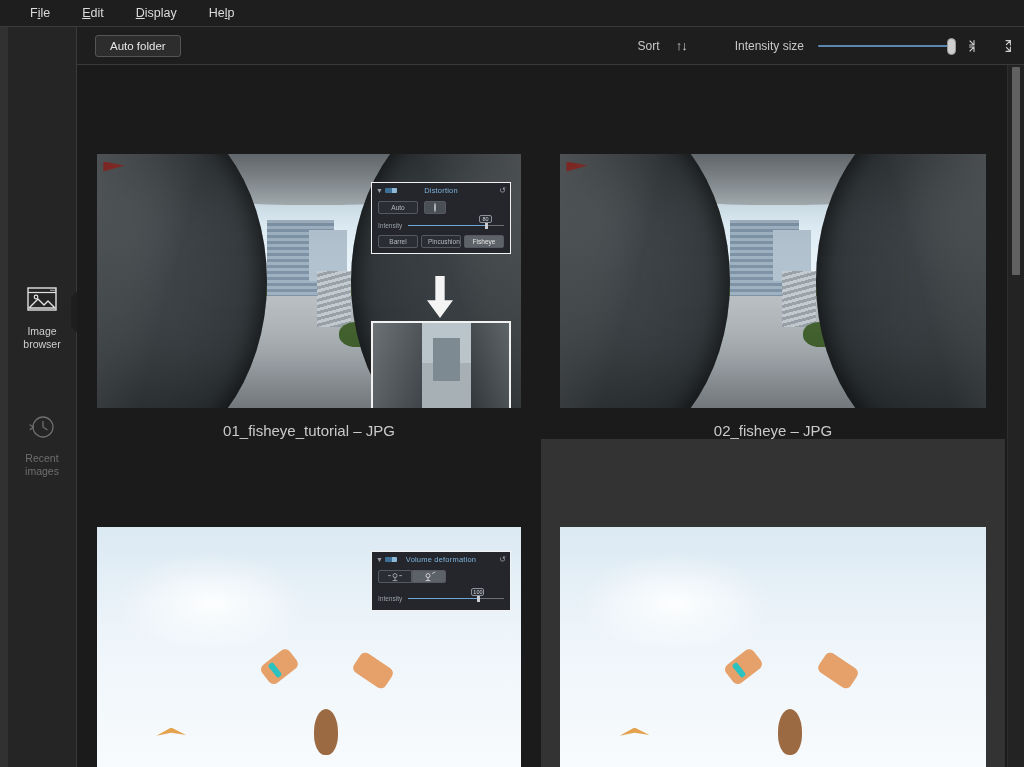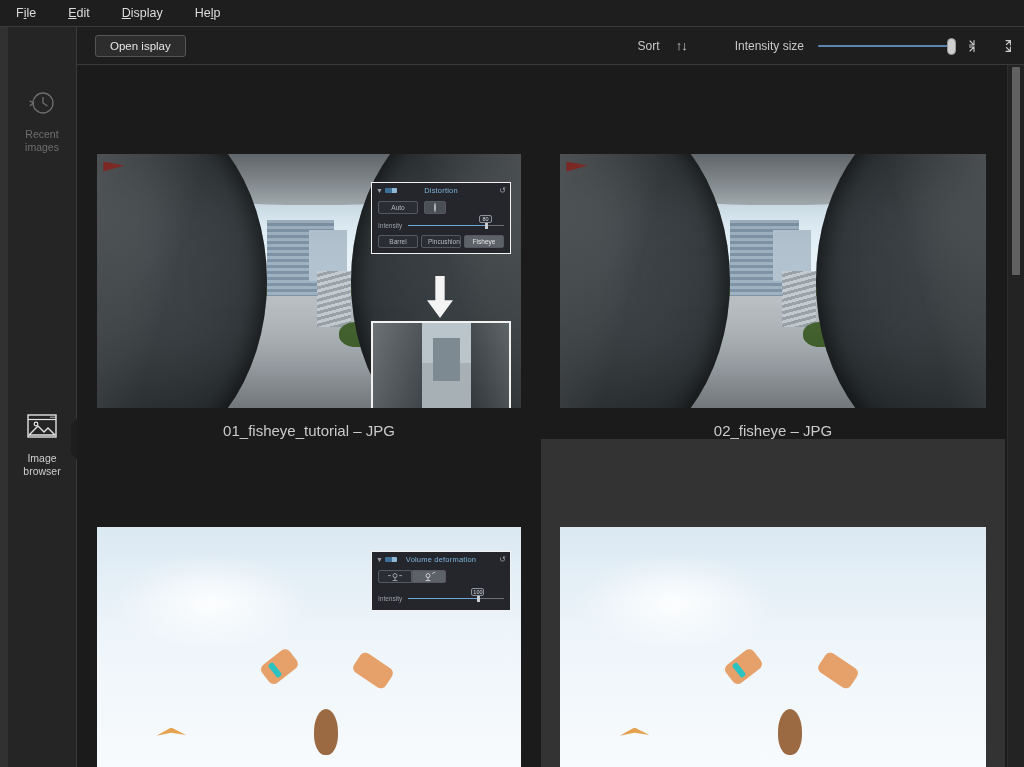--- a/index.html
+++ b/index.html
@@ -33,20 +33,21 @@
     display: flex; align-items: center; justify-content: center;
     color: #d8d8d8;
   }
   .win-btn svg { display: block; }
 
   
   .menubar {
     height: 27px; min-height: 27px;
     background: #1e1e1e;
     display: flex; align-items: center;
+    padding-left: 14px;
     border-bottom: 1px solid #3a3a3a;
   }
   .menu-item {
     color: #dcdcdc; font-size: 12.5px;
     padding: 0 16px; line-height: 27px;
     white-space: nowrap;
   }
   .menu-item u { text-decoration: underline; }
 
   
@@ -354,34 +355,20 @@
     <div class="menu-item"><span><u>D</u>isplay</span></div>
     <div class="menu-item"><span>He<u>l</u>p</span></div>
   </div>
 
   <div class="body-row">
 
     <div class="edge-strip"></div>
 
     <div class="sidebar">
 
-      <div class="side-item recent">
-        <div class="side-ico">
-          <svg width="30" height="28" viewBox="0 0 30 28" fill="none" stroke="#6e6e6e" stroke-width="1.3">
-            <circle cx="16" cy="15" r="10"></circle>
-            <path d="M16 9 L16 15 L20.5 18"></path>
-            <path d="M6.5 15 L3 13 M6.5 15 L3.2 17.6" stroke-linecap="round"></path>
-          </svg>
-        </div>
-        <div class="side-label">
-          <span>Recent</span><br>
-          <span>images</span>
-        </div>
-      </div>
-
       <div class="side-item browser">
         <div class="side-ico">
           <svg width="30" height="24" viewBox="0 0 30 24">
             <rect x="1" y="1" width="28" height="22" fill="none" stroke="#e2e2e2" stroke-width="1.4"></rect>
             <line x1="1" y1="5.5" x2="29" y2="5.5" stroke="#e2e2e2" stroke-width="1.2"></line>
             <circle cx="24" cy="3.3" r=".7" fill="#e2e2e2"></circle>
             <circle cx="26" cy="3.3" r=".7" fill="#e2e2e2"></circle>
             <circle cx="28" cy="3.3" r=".7" fill="#e2e2e2"></circle>
             <circle cx="9" cy="10" r="1.8" fill="none" stroke="#e2e2e2" stroke-width="1.2"></circle>
             <path d="M2 21 L11 12 L17 18 L21 14 L28 21 Z" fill="none" stroke="#e2e2e2" stroke-width="1.4" stroke-linejoin="round"></path>
@@ -389,26 +376,40 @@
         </div>
         <div class="side-label">
           <span>Image</span><br>
           <span>browser</span>
         </div>
         <svg class="side-notch" viewBox="0 0 9 44">
           <path d="M9 0 L2 8 L2 36 L9 44 Z" fill="#1e1e1e"></path>
         </svg>
       </div>
 
+      <div class="side-item recent">
+        <div class="side-ico">
+          <svg width="30" height="28" viewBox="0 0 30 28" fill="none" stroke="#6e6e6e" stroke-width="1.3">
+            <circle cx="16" cy="15" r="10"></circle>
+            <path d="M16 9 L16 15 L20.5 18"></path>
+            <path d="M6.5 15 L3 13 M6.5 15 L3.2 17.6" stroke-linecap="round"></path>
+          </svg>
+        </div>
+        <div class="side-label">
+          <span>Recent</span><br>
+          <span>images</span>
+        </div>
+      </div>
+
     </div>
 
     <div class="main">
 
       <div class="toolbar">
-        <div class="open-folder-btn">Open isplay</div>
+        <div class="open-folder-btn">Auto folder</div>
 
         <div class="tb-right">
           <span class="sort-label">Sort</span>
           <span class="sort-arrows">↑↓</span>
           <span class="thumb-size-label">Intensity size</span>
 
           <div class="slider-wrap">
             <div class="slider-track"></div>
             <div class="slider-knob"></div>
           </div>

